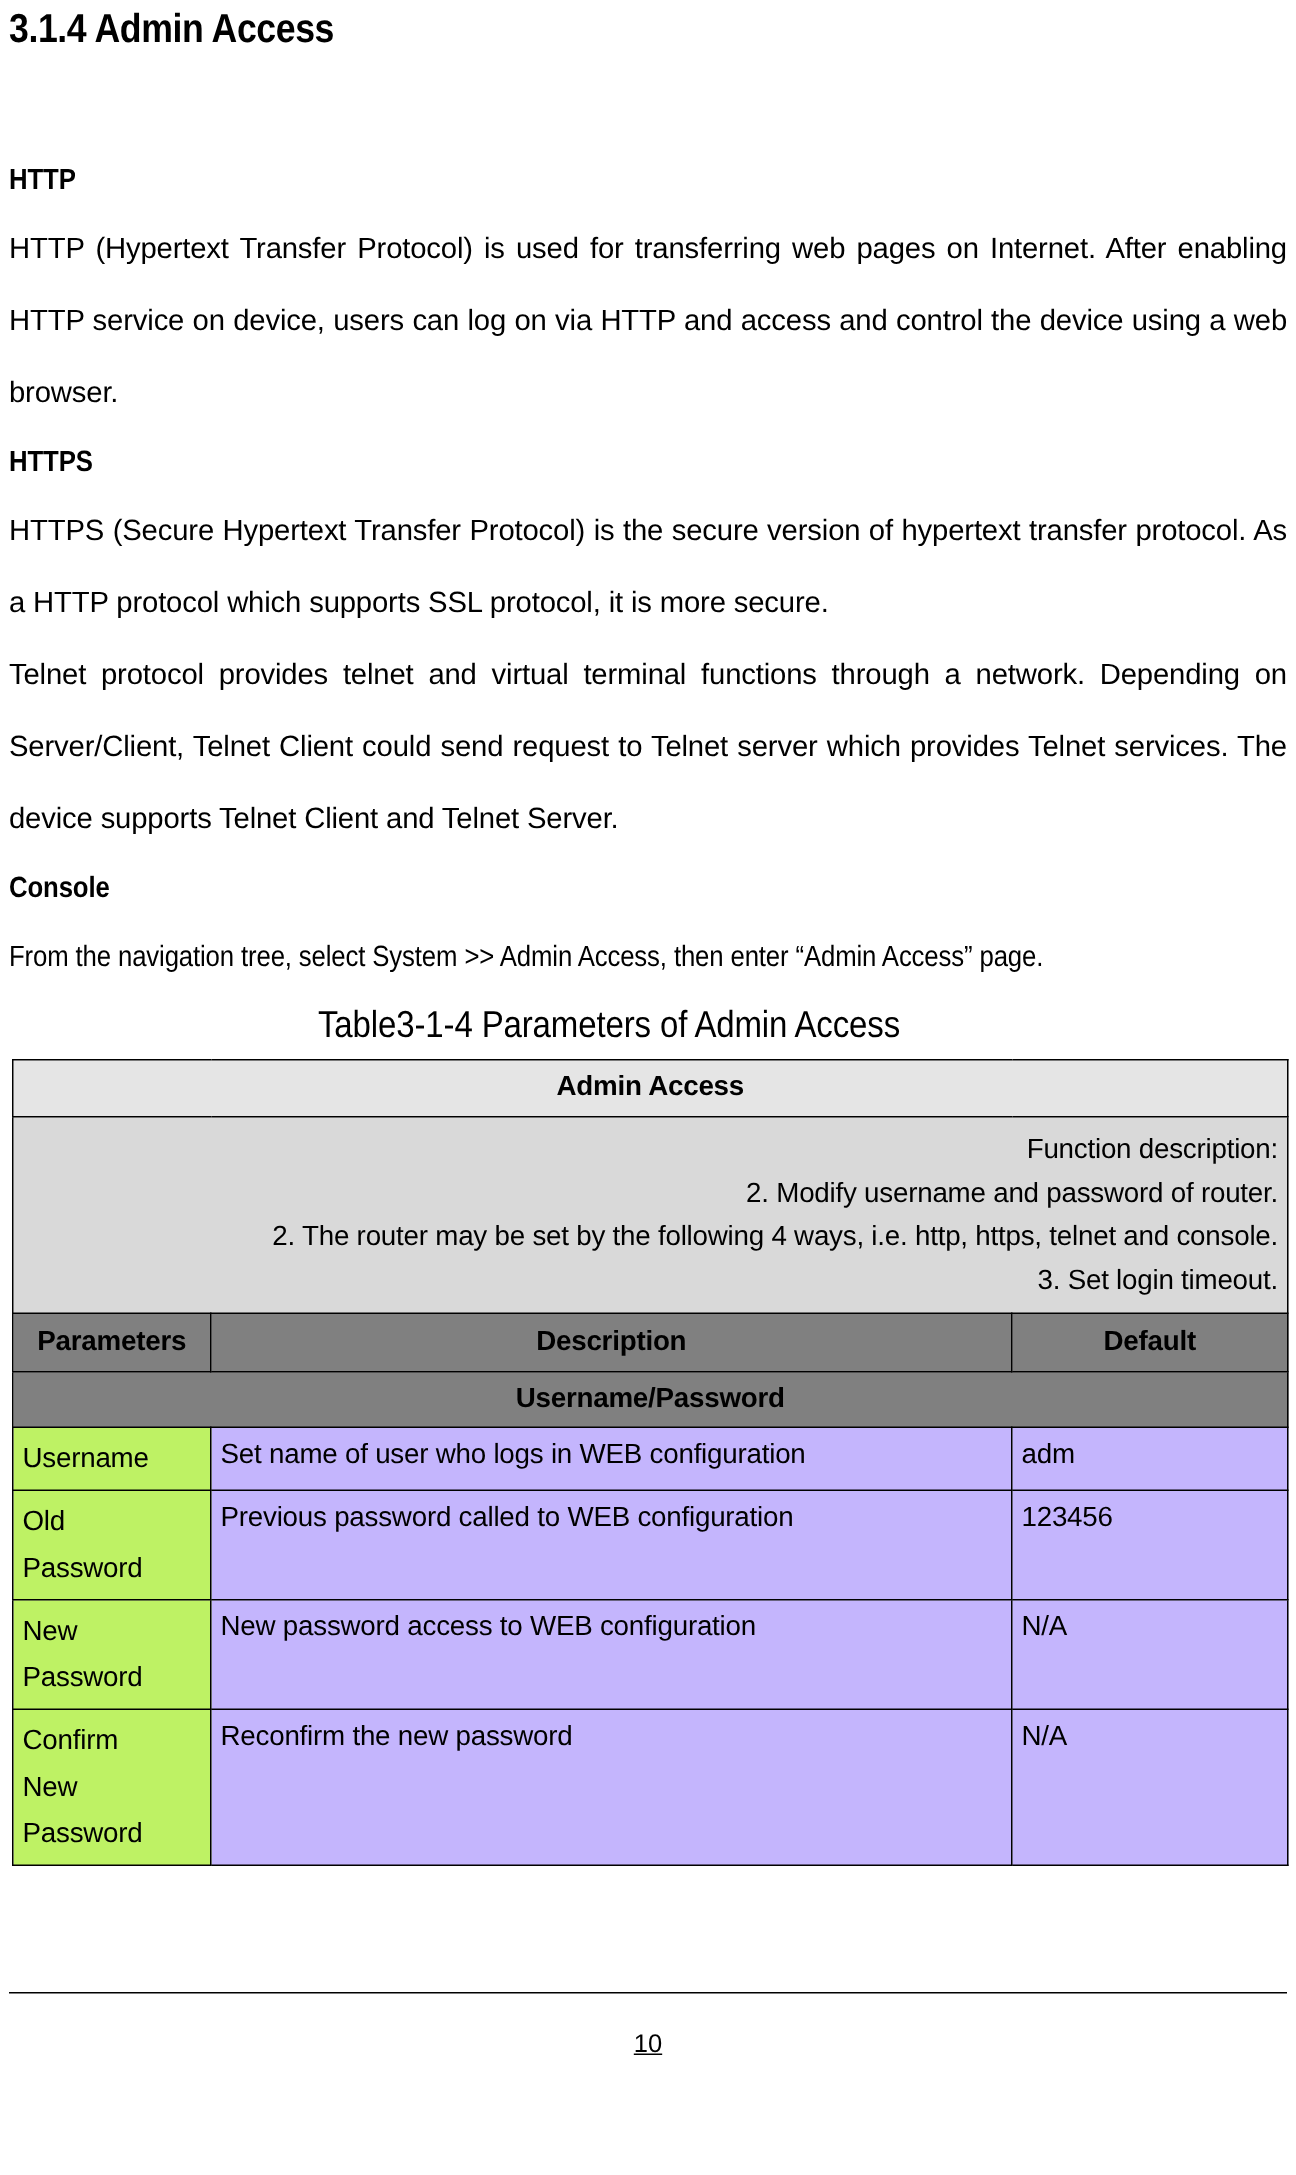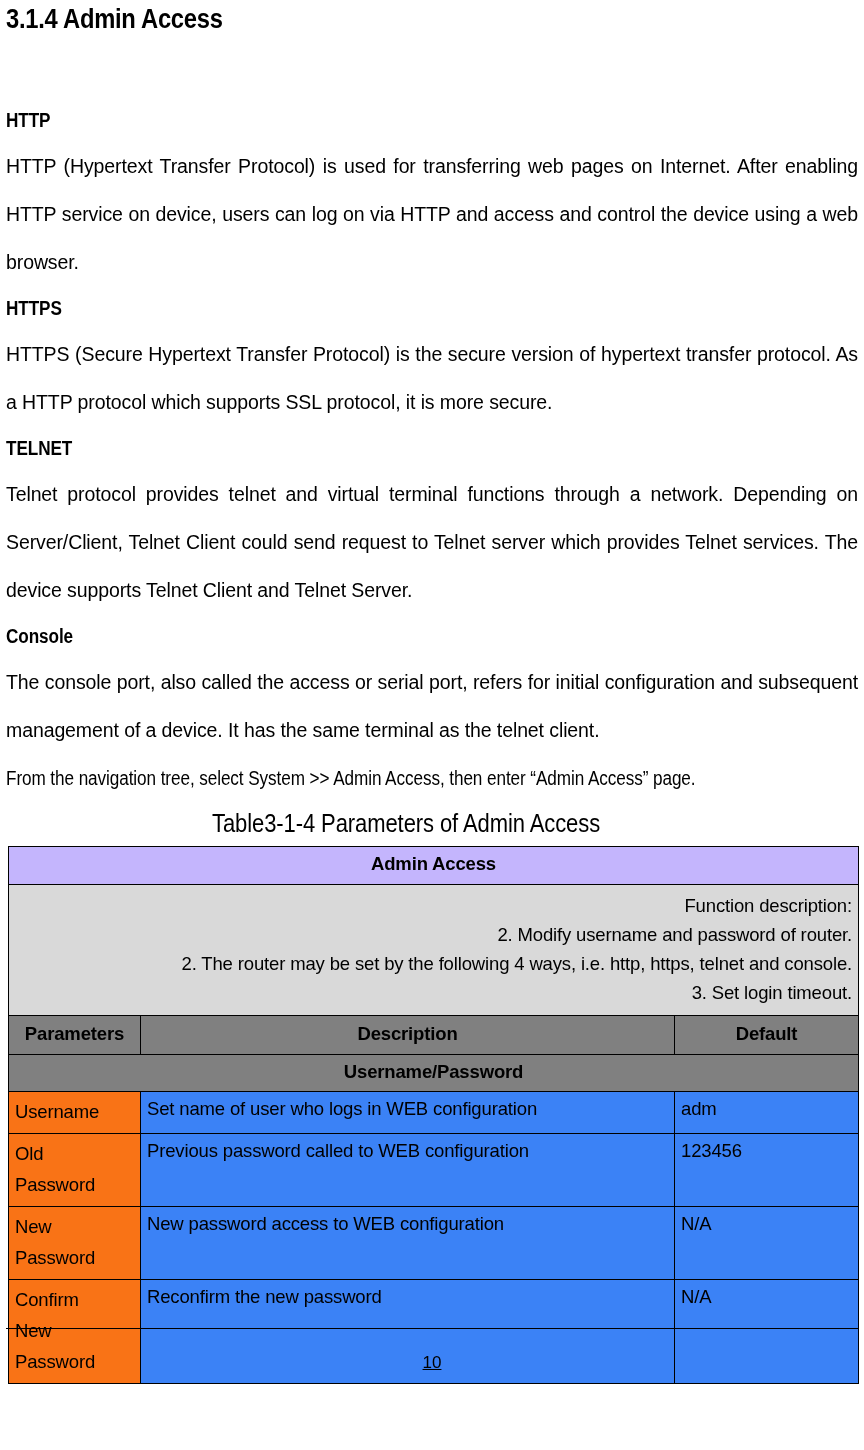--- a/index.html
+++ b/index.html
@@ -85,21 +85,21 @@
     font-size: 18.5px;
     line-height: 25px;
     padding: 4px 6px 6px 6px;
     letter-spacing: -0.15px;
   }
   .col-a { width: 132px; }
   .col-b { width: 534px; }
   .col-c { width: 184px; }
 
   .hdr-dark {
-    background: #c4b5fd;
+    background: #e5e5e5;
     text-align: center;
     font-weight: bold;
     font-size: 19px;
     height: 26px;
     padding: 4px 6px 7px 6px !important;
   }
   .hdr-sub {
     background: #808080;
     text-align: center;
     font-weight: bold;
@@ -117,28 +117,28 @@
     background: #d9d9d9;
     padding: 6px 6px 8px 8px !important;
   }
   .cell-desc-block .line {
     display: block;
     line-height: 29px;
     font-size: 18.5px;
     text-align: right;
   }
   .cell-label {
-    background: #f97316;
+    background: #bef264;
     margin-top: 16px;
   }
   .cell-label .lbl-line {
     display: block;
     line-height: 31px;
   }
-  .cell-plain { background: #3b82f6; }
+  .cell-plain { background: #c4b5fd; }
 
   .row-h-1 td { height: 26px; }
   .row-h-2 td { height: 58px; }
   .row-h-3 td { height: 90px; }
 
   .footer {
     position: absolute;
     left: 6px;
     top: 1328px;
     width: 852px;
@@ -166,25 +166,23 @@
 
   <div class="spacer-intro"></div>
 
 
   <div class="sub-head"><span class="cond">HTTP</span></div>
   <p class="para justify">HTTP (Hypertext Transfer Protocol) is used for transferring web pages on Internet. After enabling HTTP service on device, users can log on via HTTP and access and control the device using a web browser.</p>
 
   <div class="sub-head"><span class="cond">HTTPS</span></div>
   <p class="para justify">HTTPS (Secure Hypertext Transfer Protocol) is the secure version of hypertext transfer protocol. As a HTTP protocol which supports SSL protocol, it is more secure.</p>
 
-  <div class="sub-head"><span class="cond">TELNET</span></div>
   <p class="para justify">Telnet protocol provides telnet and virtual terminal functions through a network. Depending on Server/Client, Telnet Client could send request to Telnet server which provides Telnet services. The device supports Telnet Client and Telnet Server.</p>
 
   <div class="sub-head"><span class="cond">Console</span></div>
-  <p class="para justify">The console port, also called the access or serial port, refers for initial configuration and subsequent management of a device. It has the same terminal as the telnet client.</p>
 
   <p class="para"><span class="cond">From the navigation tree, select System &gt;&gt; Admin Access, then enter “Admin Access” page.</span></p>
 
   <div class="tbl-caption"><span class="cond">Table3-1-4 Parameters of Admin Access</span></div>
 
   <table class="params">
     <colgroup>
       <col class="col-a">
       <col class="col-b">
       <col class="col-c">

